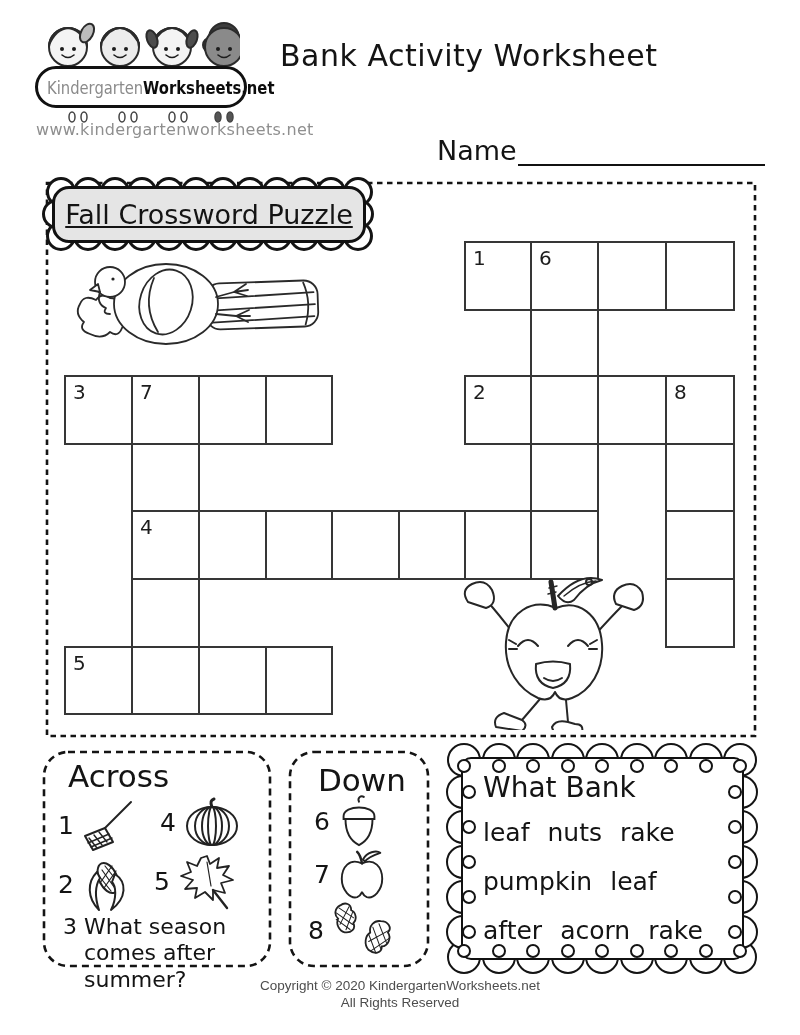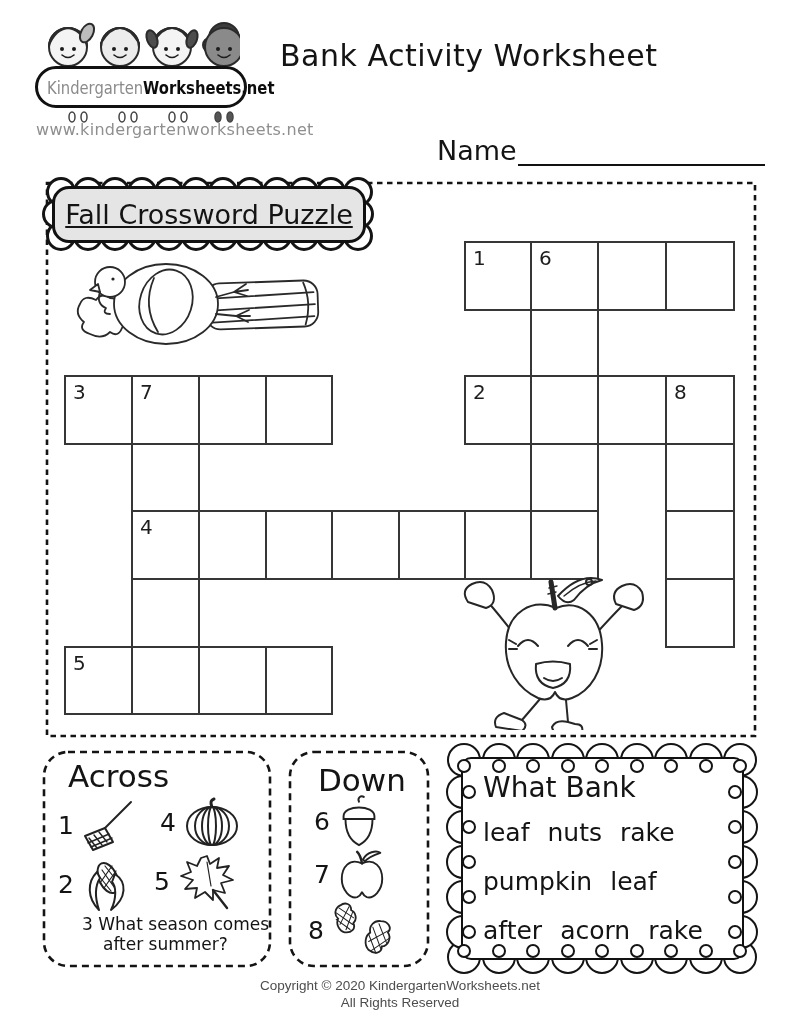--- a/index.html
+++ b/index.html
@@ -26,21 +26,21 @@
   .clue-box{position:absolute;z-index:1;}
   #across-box{left:42px;top:750px;width:230px;height:218px;}
   #down-box{left:288px;top:750px;width:142px;height:218px;}
   .box-title{position:absolute;margin:0;font-weight:400;font-size:31px;}
   #across-title{left:26px;top:8px;} #down-title{left:30px;top:12px;}
   .clue-item{position:absolute;display:flex;align-items:center;gap:7px;}
   .cnum{font-size:25px;}
   #ac1{left:16px;top:48px;} #ac4{left:118px;top:46px;}
   #ac2{left:16px;top:106px;} #ac5{left:112px;top:102px;}
   #dn6{left:26px;top:44px;} #dn7{left:26px;top:98px;} #dn8{left:20px;top:152px;}
-  .text-clue{position:absolute;left:40px;top:164px;width:202px;font-size:17px;line-height:1.2;
+  .text-clue{position:absolute;left:21px;top:164px;width:202px;font-size:22px;line-height:1.2;
              padding-left:21px;text-indent:-21px;}
   
   #wb-inner{position:absolute;left:461px;top:757px;width:283px;height:203px;background:#fff;border:2.5px solid #111;
             border-radius:10px;z-index:2;box-sizing:border-box;}
   .wb-title{margin:12px 0 0 20px;font-size:28px;font-weight:400;}
   #wb-rows{margin:4px 0 0 20px;}
   .wb-row{height:49px;line-height:49px;white-space:nowrap;}
   .wb-word{font-size:25px;margin-right:18px;}
   
   .footer{position:absolute;left:0;top:977px;width:800px;text-align:center;color:#4d4d4d;font-size:13.5px;

